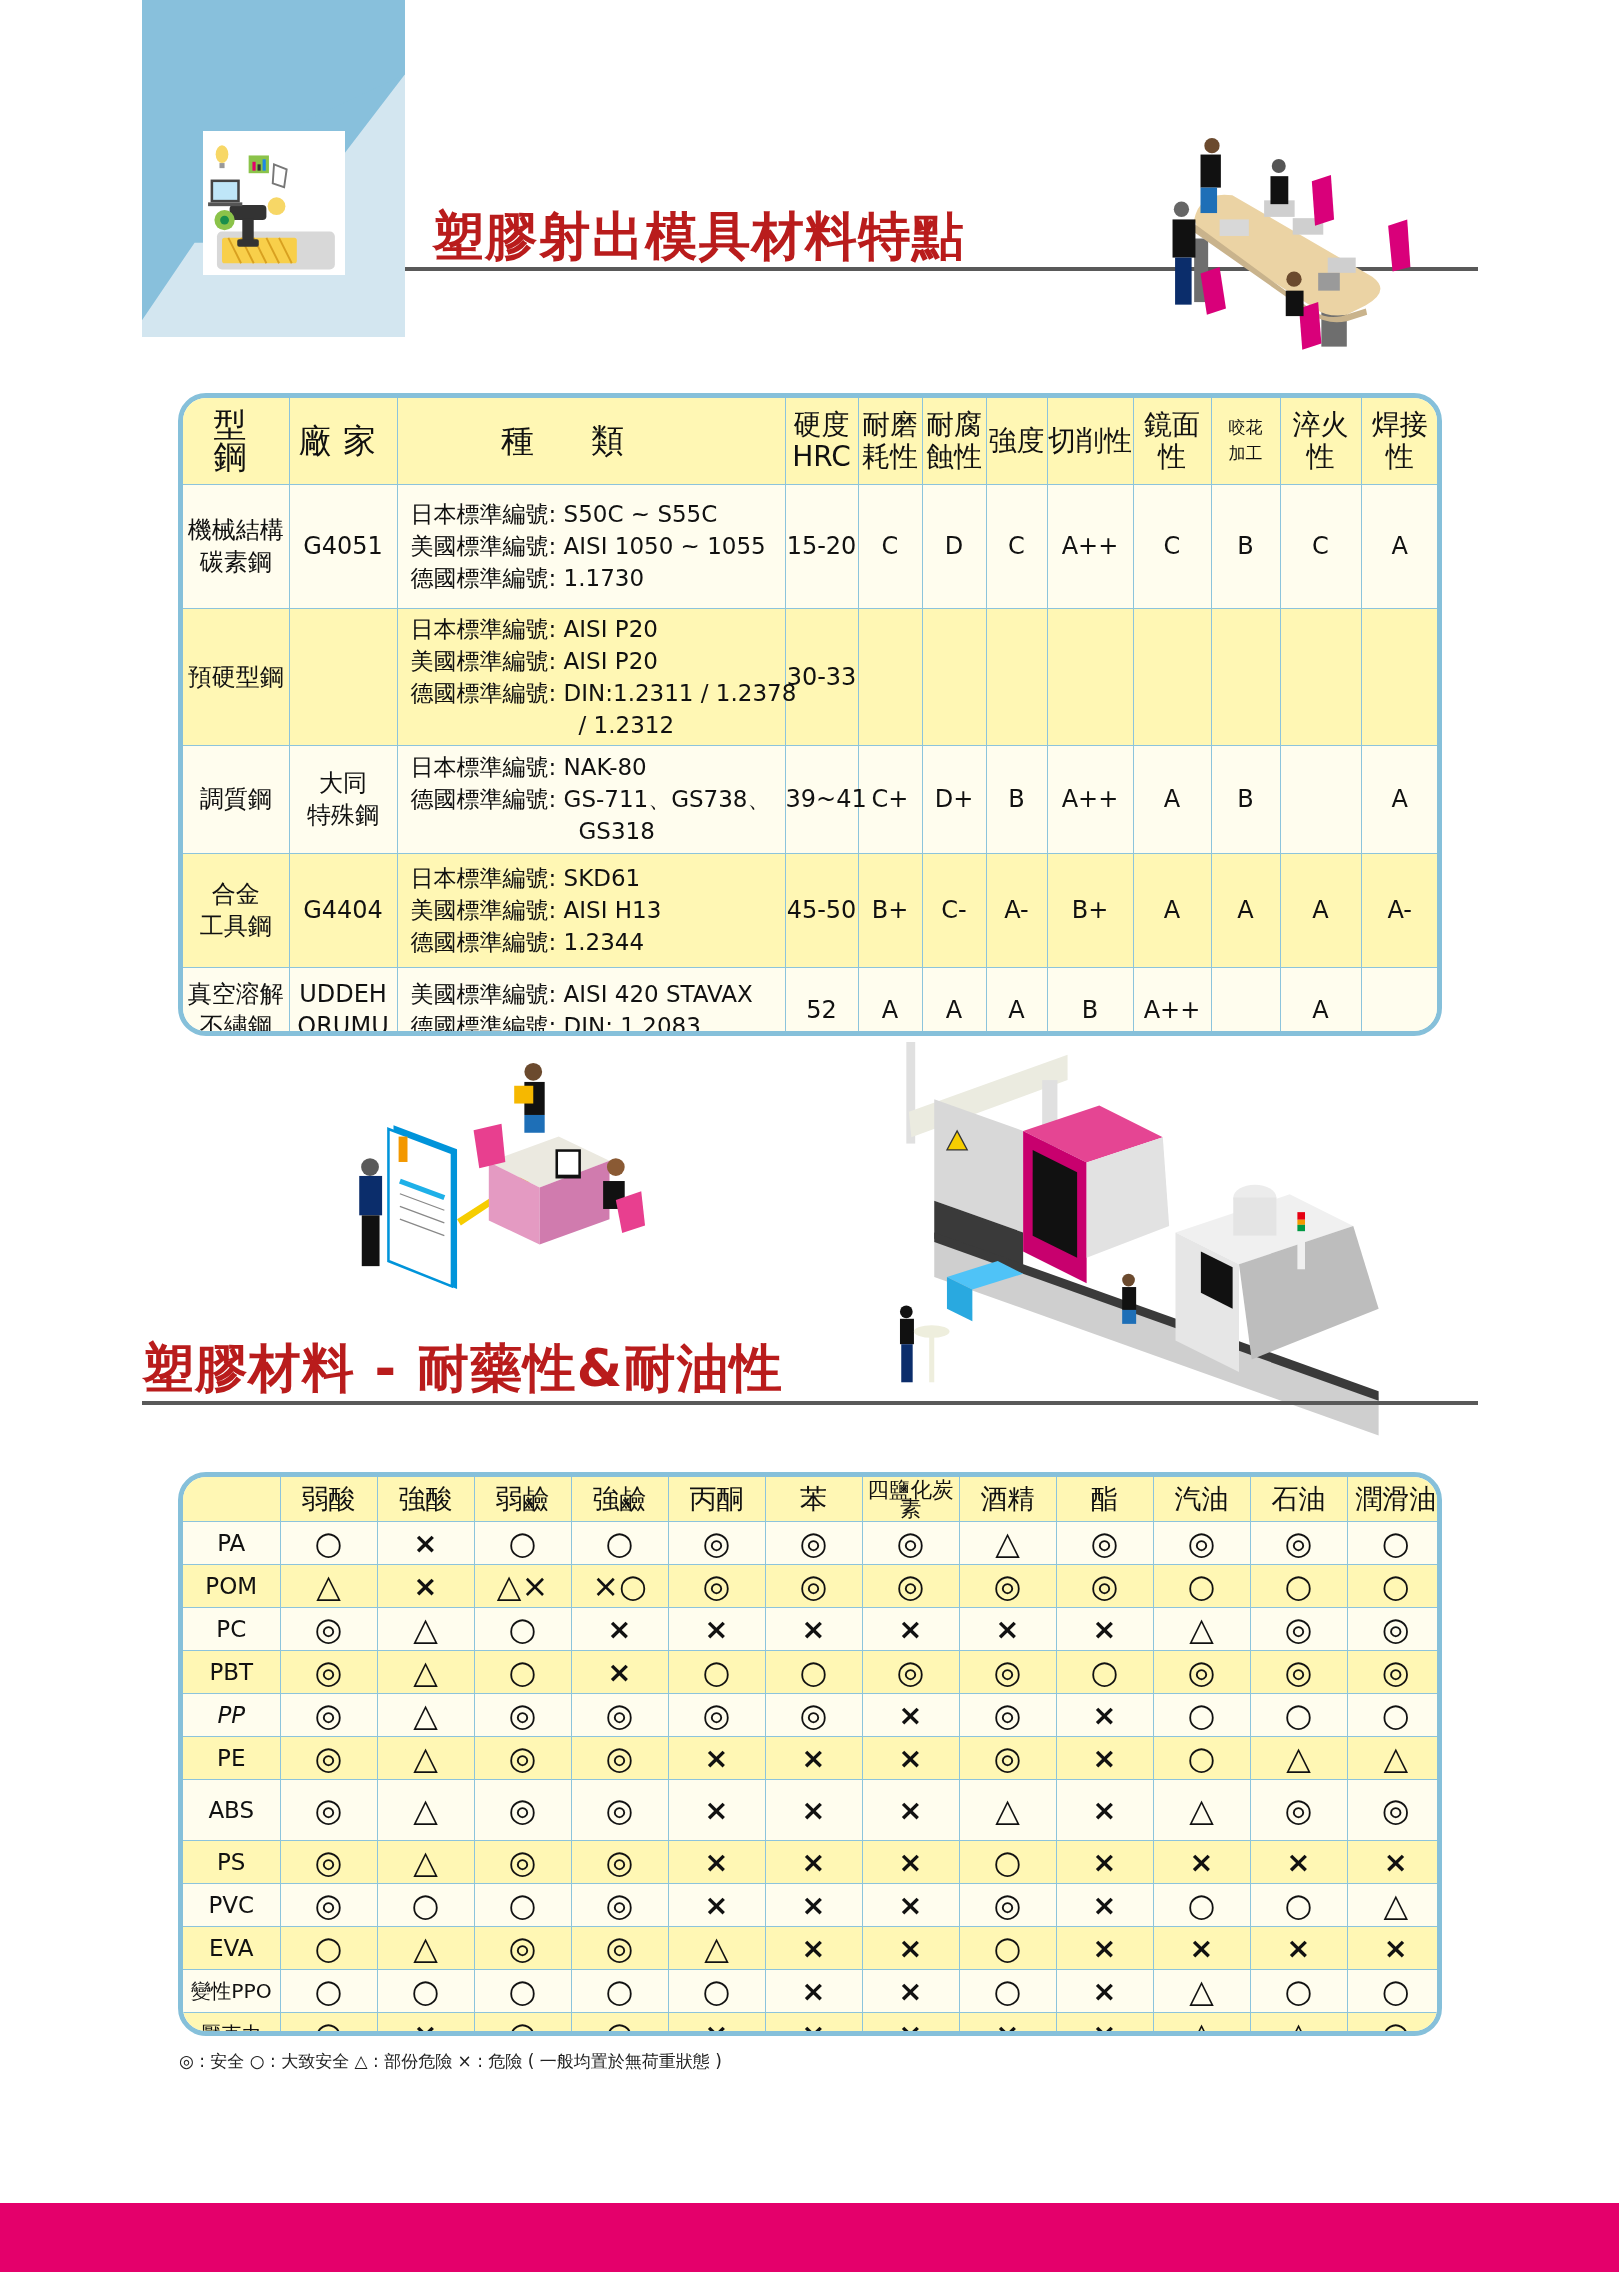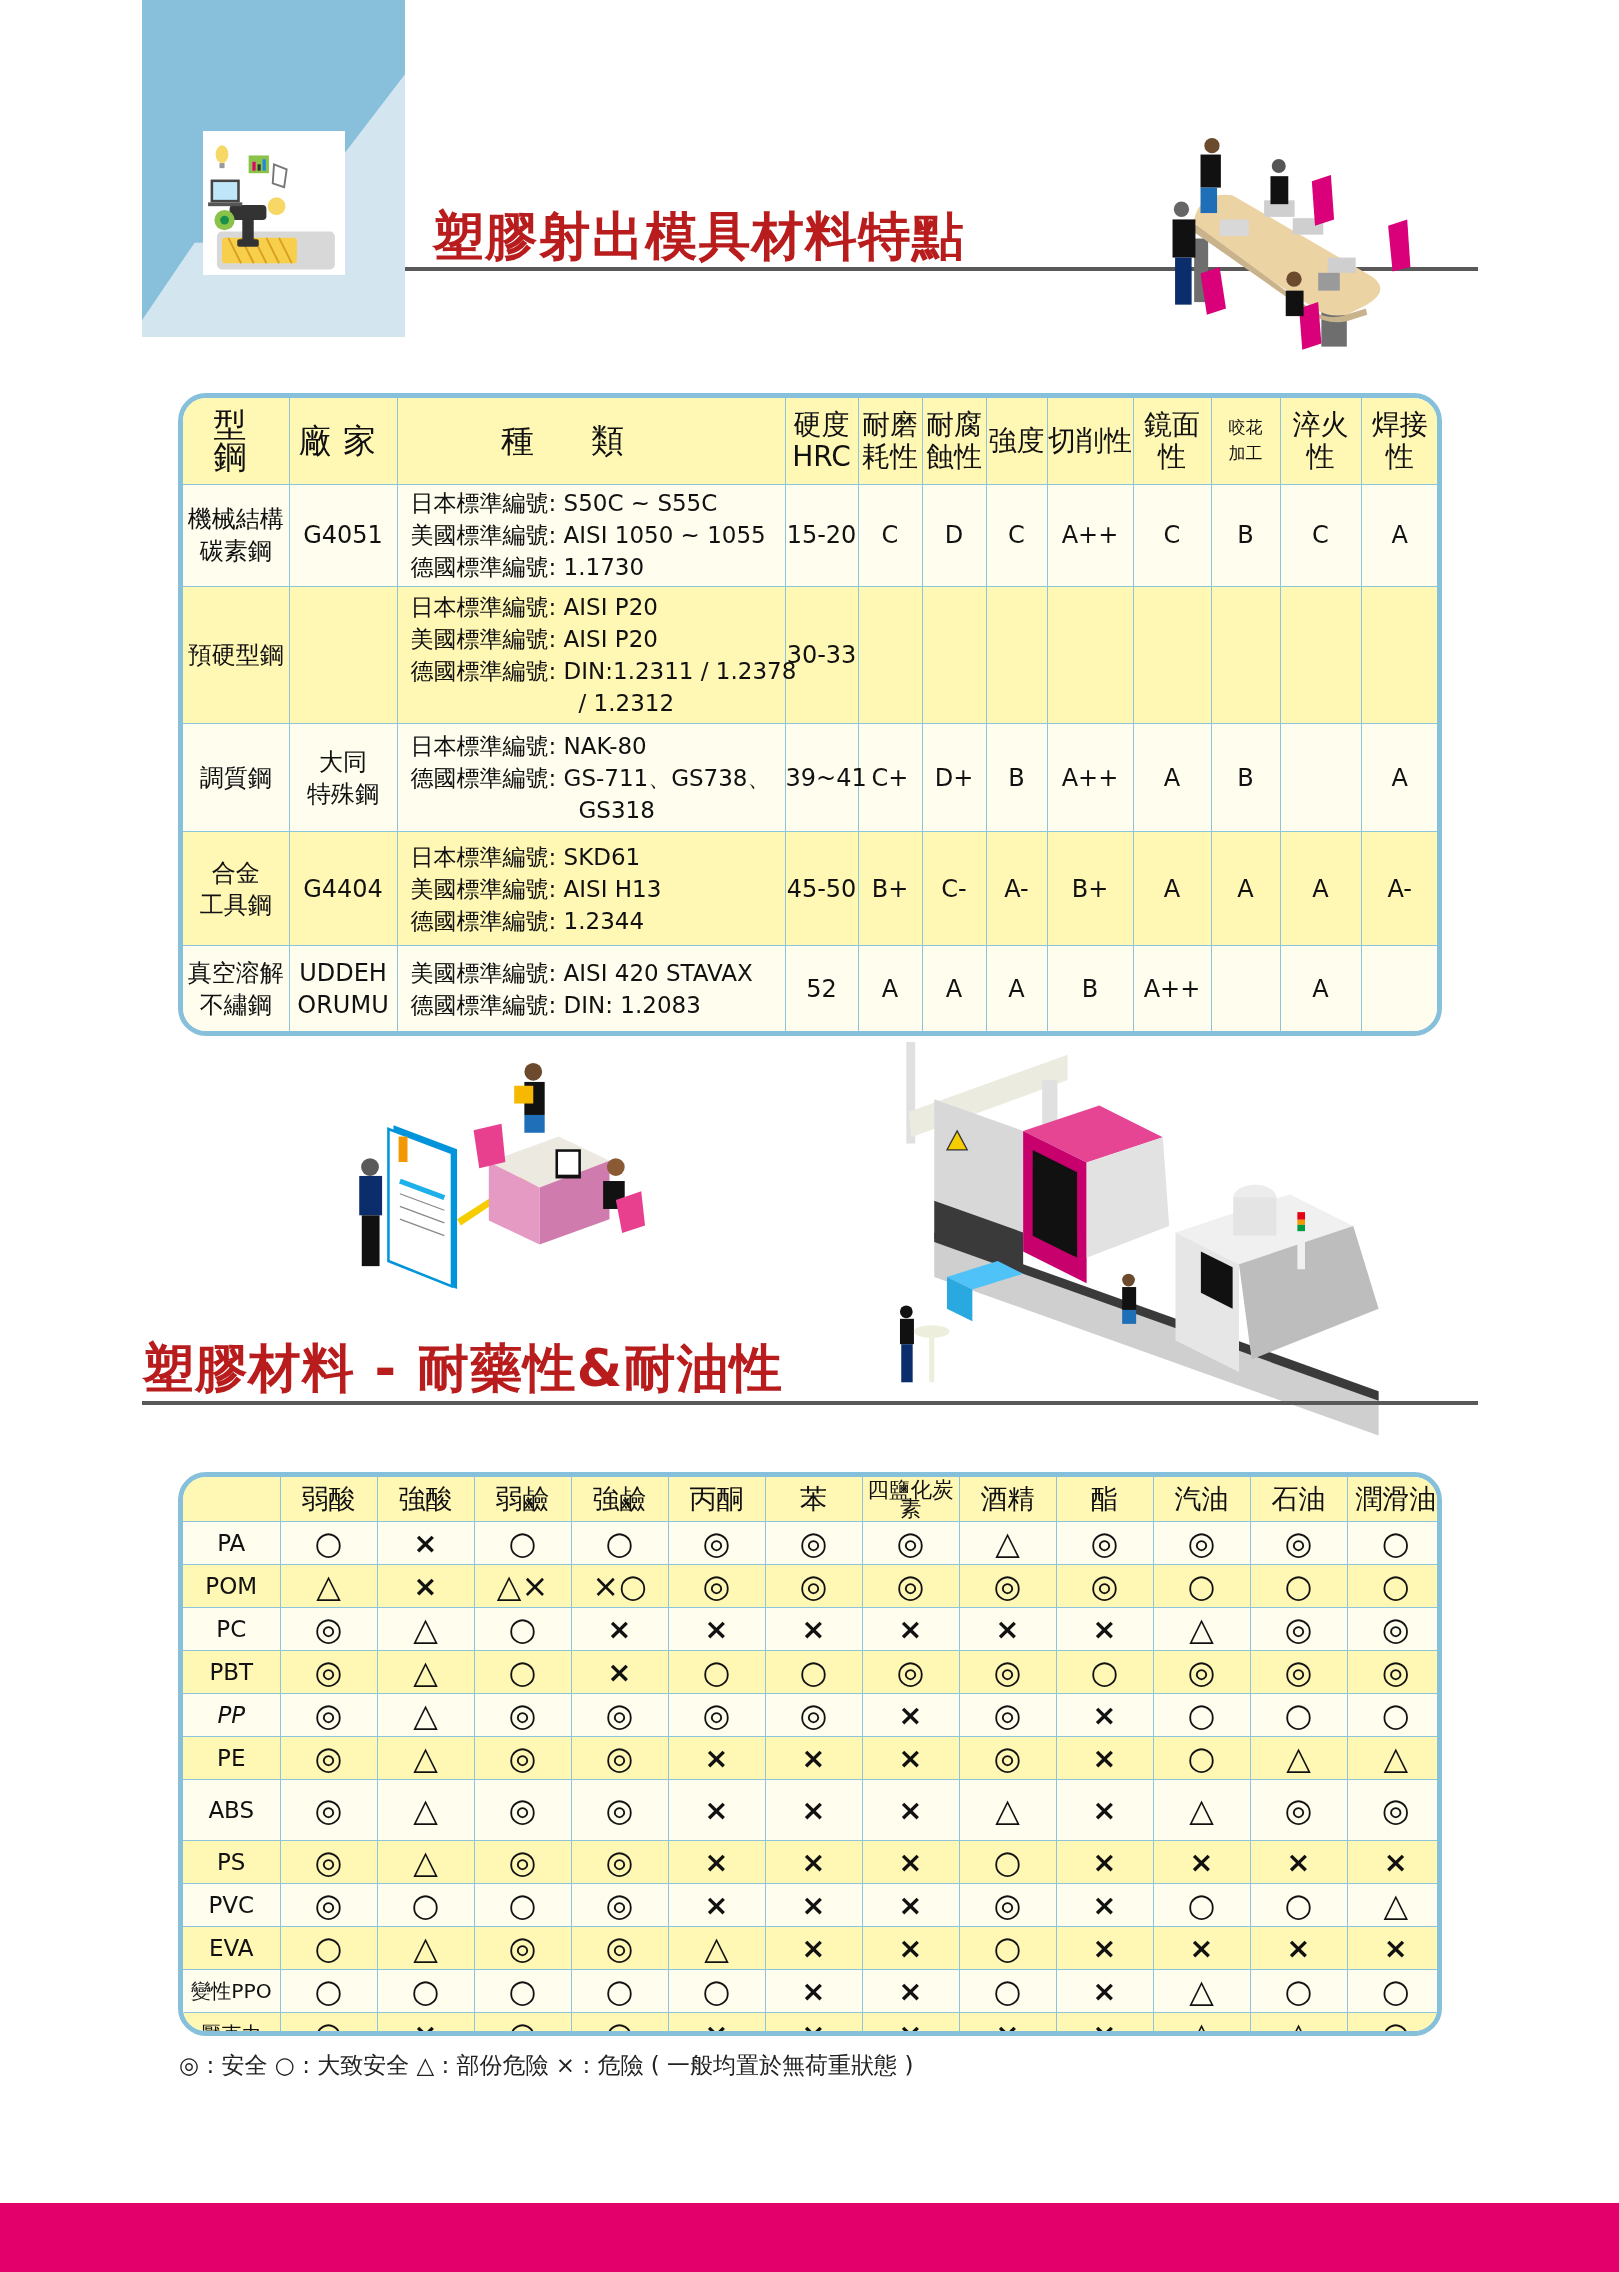--- a/index.html
+++ b/index.html
@@ -62,21 +62,21 @@
   
   #chem { left:178px; top:1472px; width:1264px; height:564px; }
   #chem th { font-size:27px; line-height:28px; }
   #chem th.small2 { font-size:21.6px; line-height:19px; }
   #chem td { font-size:23px; }
   #chem td.mat { font-size:23px; }
   #chem td.mat.cjk { font-size:20.3px; }
   .sym { display:inline-block; font-size:32px; line-height:32px; font-family:"DejaVu Sans", sans-serif; }
   .sym-x { font-size:29px; font-weight:bold; }
 
-  .legend { left:179px; top:2050px; font-size:23px; color:#222; }
+  .legend { left:179px; top:2050px; font-size:17px; color:#222; }
 
   .bottom-bar { left:0; top:2203px; width:1620px; height:69px; background:#e4006b; }
 
   
   .illus { position:absolute; }
 </style>
 </head>
 <body>
 
 <div class="abs deco-dark"></div>
@@ -181,21 +181,21 @@
       <th style="font-size:17px;line-height:25.4px;">
             <div>咬花</div>
             <div>加工</div>
           </th>
       <th>淬火性</th>
       <th>焊接性</th>
     </tr>
 
     </tbody>
       <tbody id="steel-body">
-        <tr class="row-light" style="height: 102px;">
+        <tr class="row-light" style="height: 124px;">
           <td class="type">
             <div>機械結構</div>
             <div>碳素鋼</div>
           </td>
           <td class="type">
             <div>G4051</div>
           </td>
           <td class="spec">
             <div class="line">日本標準編號:  S50C ~ S55C</div>
             <div class="line">美國標準編號:  AISI 1050 ~ 1055</div>

